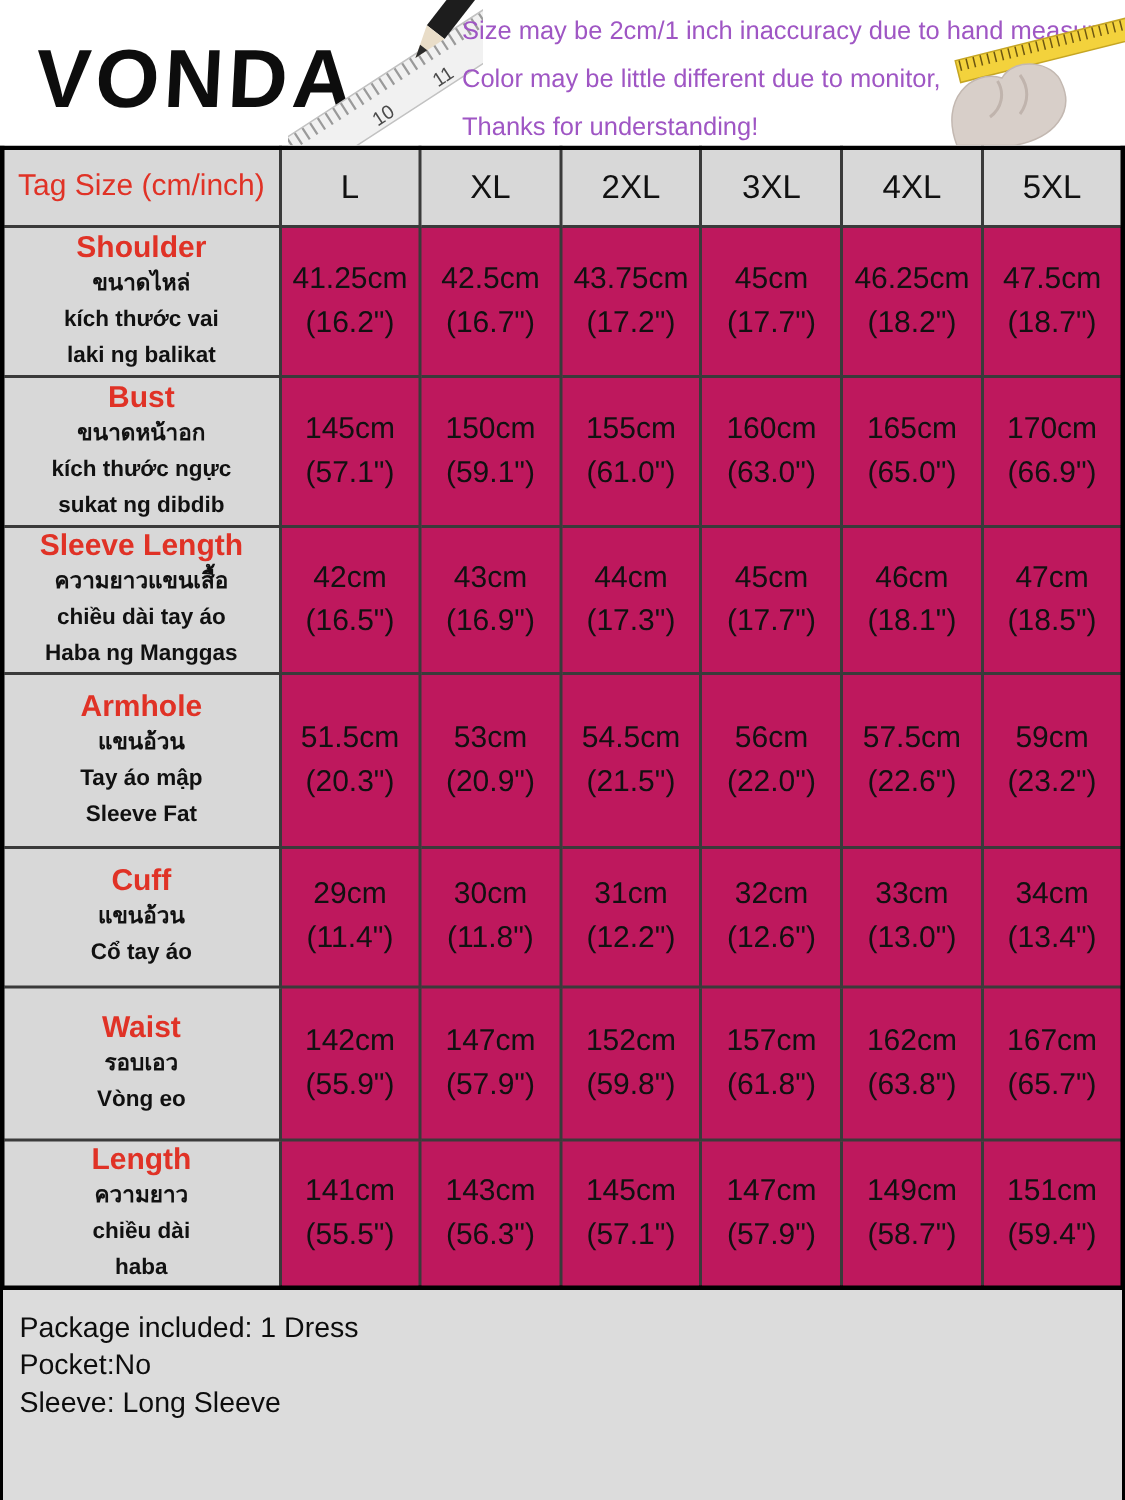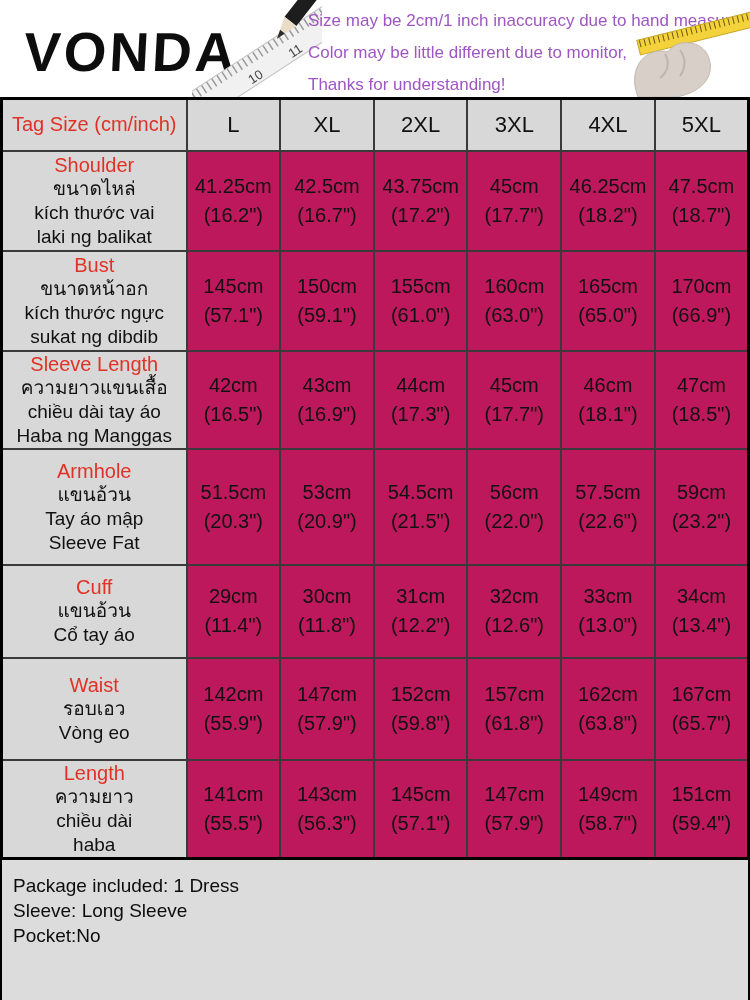--- a/index.html
+++ b/index.html
@@ -42,29 +42,29 @@
   th,td{
     border:2px solid var(--grid);
     text-align:center;vertical-align:middle;
     font-weight:normal;
     padding:0 2px;
   }
   thead tr{height:52px;margin-top:34px;}
   thead th{background:var(--cell-gray);}
   th.tag-size{color:var(--red);font-size:20px;}
   th.size-col{font-size:22px;color:#111;}
-  tbody th.row-label{background:var(--cell-gray);}
+  tbody th.row-label{background:var(--cell-gray);font-weight:bold;}
   tbody tr:nth-child(1){height:100px;}
   tbody tr:nth-child(2){height:100px;}
   tbody tr:nth-child(3){height:98px;}
   tbody tr:nth-child(4){height:116px;}
   tbody tr:nth-child(5){height:93px;}
   tbody tr:nth-child(6){height:102px;}
   tbody tr:nth-child(7){height:98px;}
-  .label-line{font-size:19px;line-height:24px;color:#111;}
+  .label-line{font-size:15px;line-height:24px;color:#111;}
   .label-en{color:var(--red);font-size:20px;}
   td.value-cell{background:#be185d;}
   .cm-line,.in-line{font-size:20px;line-height:29px;color:#111;}
   
   .footer{
     width:750px;height:148px;background:var(--footer-bg);
     border-left:2px solid #000;border-right:2px solid #000;
     padding:13px 10px 0 11px;
   }
   .footer-line{font-size:19px;line-height:25px;color:#0d0d0d;}
@@ -352,16 +352,16 @@
           <div class="cm-line">151cm</div>
           <div class="in-line">(59.4")</div>
         </td>
       </tr>
     </tbody>
 </table>
 
 <div class="footer">
 
 <div class="footer-line">Package included: 1 Dress</div>
+    <div class="footer-line">Pocket:No</div>
     <div class="footer-line">Sleeve: Long Sleeve</div>
-    <div class="footer-line">Pocket:No</div>
   </div>
 <div class="bottom-bar"></div>
 
 </body></html>

